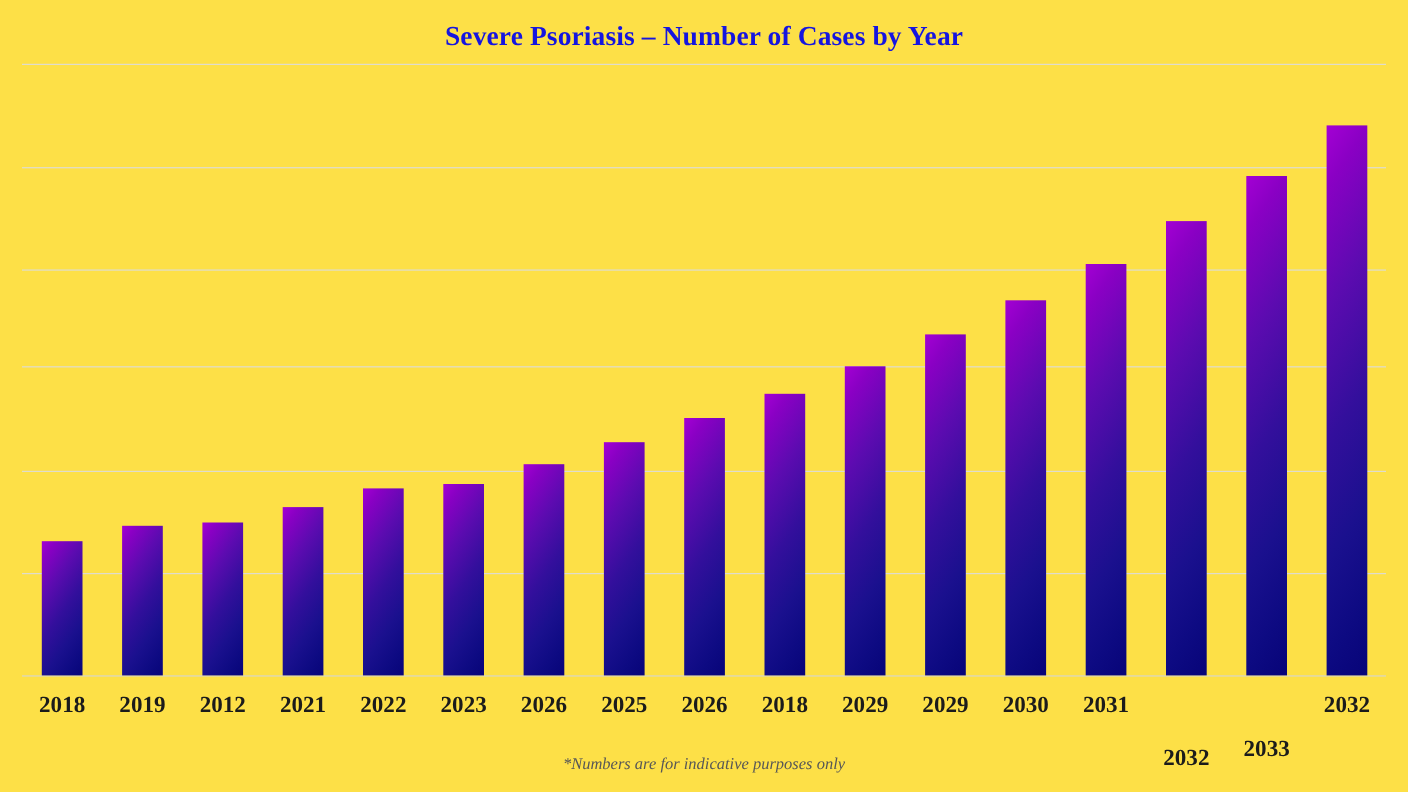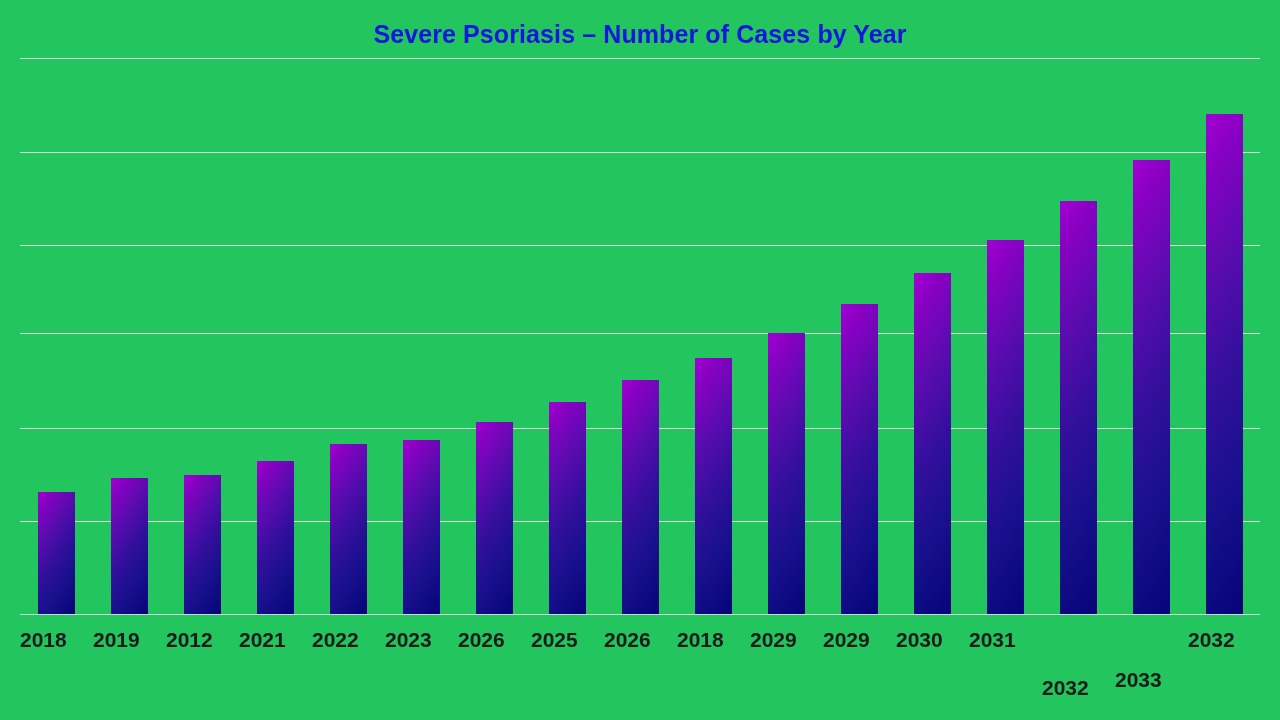--- a/index.html
+++ b/index.html
@@ -10,21 +10,22 @@
     width: 1280px;
     height: 720px;
     background: #f1f1f1;
     font-family: "Liberation Sans", sans-serif;
     overflow: hidden;
   }
   .page {
     position: relative;
     width: 1280px;
     height: 720px;
-    background: #22c55e;
+    background: #fde047;
+    font-family: Liberation Serif, serif;
   }
   .chart-title {
     position: absolute;
     top: 20px;
     left: 0;
     width: 1280px;
     text-align: center;
     font-size: 25px;
     font-weight: bold;
     color: #1515e0;
@@ -83,20 +84,21 @@
     position: absolute;
     left: 20px;
     top: 628px;
     width: 1240px;
     height: 32px;
   }
   .xtick {
     position: absolute;
     top: 0;
     width: 73px;
+    text-align: center;
     font-size: 21px;
     font-weight: bold;
     color: #1b1b1b;
   }
   .footnote {
     position: absolute;
     left: 0;
     top: 687px;
     width: 1280px;
     text-align: center;
@@ -189,14 +191,15 @@
       <div class="xtick" style="left: 657px;">2018</div>
       <div class="xtick" style="left: 730px;">2029</div>
       <div class="xtick" style="left: 803px;">2029</div>
       <div class="xtick" style="left: 876px;">2030</div>
       <div class="xtick" style="left: 949px;">2031</div>
       <div class="xtick" style="left: 1022px; margin-top: 48px;">2032</div>
       <div class="xtick" style="left: 1095px; margin-top: 40px;">2033</div>
       <div class="xtick" style="left: 1168px;">2032</div>
     </div>
 
+  <div class="footnote">*Numbers are for indicative purposes only</div>
 
 </div>
 
 </body></html>

